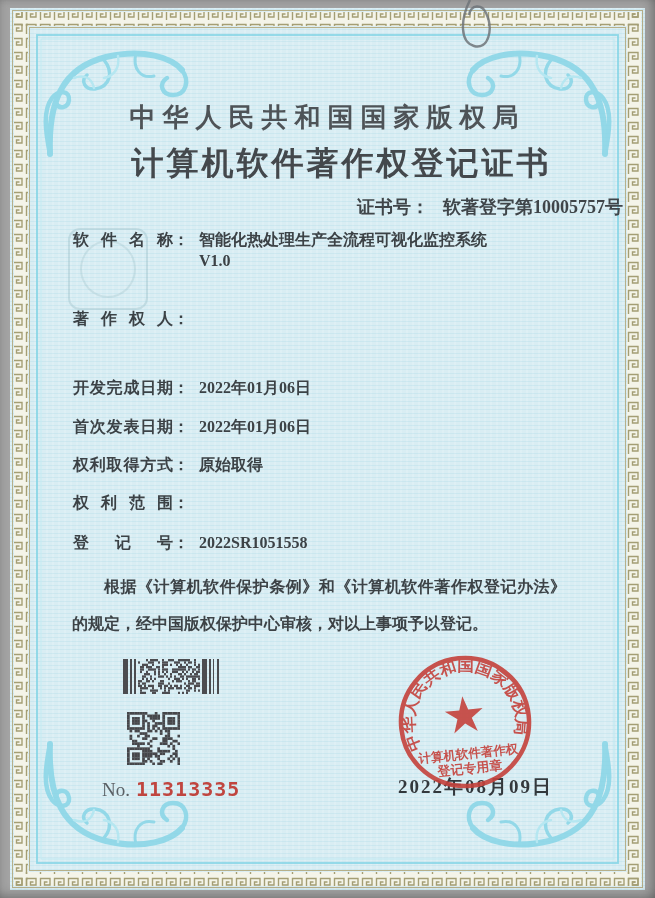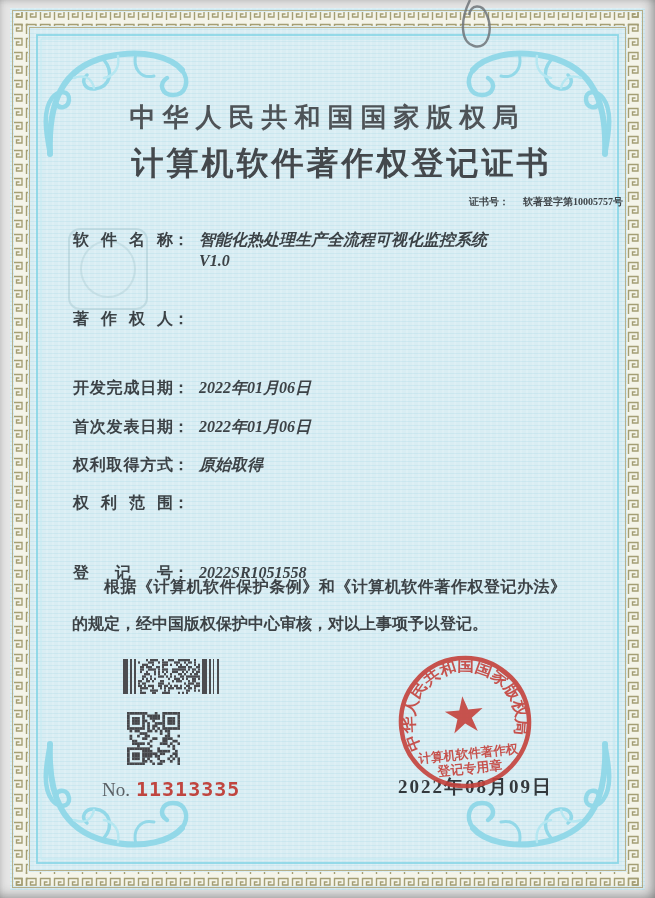--- a/index.html
+++ b/index.html
@@ -1,34 +1,34 @@
 <!DOCTYPE html>
 <html><head>
 <meta charset="utf-8">
 <style>
   html,body{margin:0;padding:0;}
-  .page{position:relative;width:655px;height:898px;background:#e5e5e5;overflow:hidden;
+  .page{position:relative;width:655px;height:898px;background:#a3a3a3;overflow:hidden;
         font-family:"Liberation Serif",serif;}
   .page-shadow{position:absolute;inset:0;z-index:90;pointer-events:none;
         box-shadow:inset -9px 0 12px -7px rgba(60,60,60,.5), inset 0 -9px 12px -7px rgba(60,60,60,.4),
                    inset 4px 4px 8px -6px rgba(90,90,90,.45);}
   .cert{position:absolute;left:10px;top:8px;width:635px;height:882px;background-color:#d9edf3;
         background-image:
           repeating-linear-gradient(0deg, rgba(130,200,220,.17) 0 1px, rgba(130,200,220,0) 1px 4px),
           repeating-linear-gradient(90deg, rgba(255,255,255,.14) 0 2px, rgba(255,255,255,0) 2px 6px);}
   .frame-svg{position:absolute;left:0;top:0;}
   .title1{position:absolute;top:92px;left:0;right:0;text-align:center;font-size:26px;font-weight:700;
           letter-spacing:7px;color:#4e5357;}
   .title2{position:absolute;top:134px;left:0;right:0;text-align:center;font-size:32px;font-weight:700;
           letter-spacing:3px;color:#44484c;margin-left:28px;}
-  .certno{position:absolute;top:187px;right:22px;font-size:10px;font-weight:700;color:#3f4549;}
+  .certno{position:absolute;top:187px;right:22px;font-size:18px;font-weight:700;color:#3f4549;}
   .certno .val{margin-left:14px;}
   .row{position:absolute;left:63px;font-size:16px;font-weight:700;color:#3c4246;display:flex;line-height:21px;justify-content:flex-end;}
   .flabel{display:inline-block;width:100px;text-align:justify;text-align-last:justify;}
-  .fvalue{margin-left:10px;width:430px;font-style:italic;}
+  .fvalue{margin-left:10px;width:430px;}
   .statement{position:absolute;left:62px;top:560px;width:494px;font-size:16px;font-weight:700;
           color:#3c4246;line-height:37px;text-indent:2em;text-align:justify;}
   .serial{position:absolute;left:92px;top:769px;font-size:19px;color:#5a6065;text-align:center;}
   .serial .num{color:#c0453f;font-family:"DejaVu Sans Mono",monospace;font-weight:700;font-size:20px;
           letter-spacing:1px;margin-left:6px;}
   .date{position:absolute;left:388px;top:766px;font-size:19px;font-weight:700;color:#33383c;letter-spacing:2px;}
   .seal-svg{position:absolute;left:375px;top:634px;}
   .emboss{position:absolute;left:58px;top:220px;width:76px;height:78px;
           border:2px solid rgba(150,185,195,.35);border-radius:12px;}
   .emboss::after{content:"";position:absolute;inset:10px;border:2px solid rgba(150,185,195,.28);border-radius:50%;}
@@ -115,21 +115,21 @@
       <span class="flabel">权利取得方式</span>
         <span>：</span>
       <span class="fvalue">原始取得</span>
     </div>
 
     <div class="row" style="top:484px">
       <span class="flabel">权利范围</span>
         <span>：</span>
     </div>
 
-    <div class="row" style="top:554px">
+    <div class="row" style="top:524px">
       <span class="flabel">登记号</span>
         <span>：</span>
       <span class="fvalue">2022SR1051558</span>
     </div>
 
     <div class="statement">根据《计算机软件保护条例》和《计算机软件著作权登记办法》的规定，经中国版权保护中心审核，对以上事项予以登记。</div>
 
     <svg id="bc" class="bc-svg" width="97" height="35">
         <rect x="0" y="0" width="5" height="35" fill="#4c4c50"></rect>
         <rect x="7" y="0" width="2" height="35" fill="#4c4c50"></rect>

